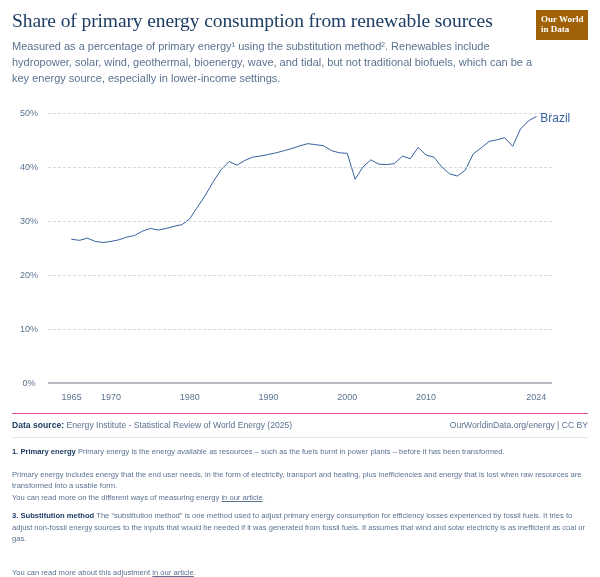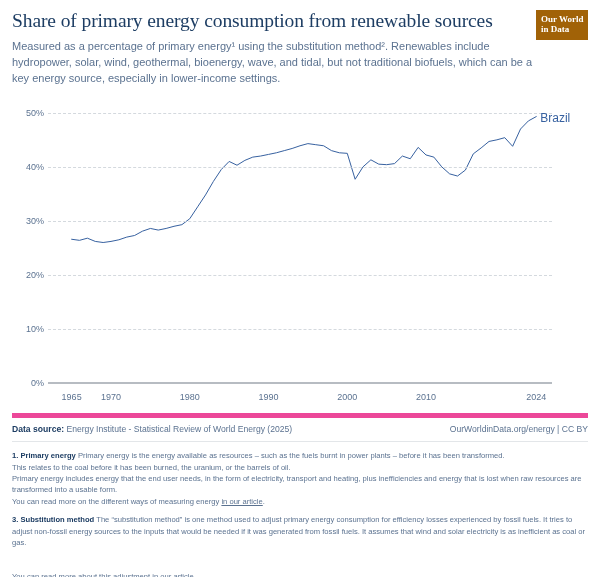--- a/index.html
+++ b/index.html
@@ -76,21 +76,21 @@
     border-top: 1px dashed #d4d9de;
     height: 0;
   }
   .gridline.zero {
     border-top: 1px solid #b7bcc2;
   }
   .ytick {
     position: absolute;
     left: -34px;
     width: 30px;
-    text-align: right;
+    text-align: center;
     font-size: 9px;
     color: #5b7290;
     transform: translateY(-50%);
   }
   .xtick {
     position: absolute;
     bottom: -19px;
     font-size: 9px;
     color: #5b7290;
     transform: translateX(-50%);
@@ -118,21 +118,21 @@
     height: 100%;
     overflow: visible;
   }
   .source-row {
     margin-top: 4px;
     display: flex;
     justify-content: space-between;
     align-items: baseline;
     font-size: 8.6px;
     color: #5b7290;
-    border-top: 5px solid #ec4899;
+    border-top: 1px solid #ec4899;
     padding-top: 6px;
   }
   .source-row .left b {
     color: #1d3d63;
     font-weight: bold;
   }
   .source-row .right {
     color: #5b7290;
   }
   .notes {
@@ -202,21 +202,21 @@
       <b>Data source:</b>
       <span>Energy Institute - Statistical Review of World Energy (2025)</span>
     </div>
     <div class="right">OurWorldinData.org/energy | CC BY</div>
   </div>
 
   <div class="notes">
     <p>
       <b>1. Primary energy</b>
       <span>Primary energy is the energy available as resources – such as the fuels burnt in power plants – before it has been transformed.</span><br>
-      <span>This relates to the coal before it has been burned, the uranium, or the barrels of oil.</span><br>
+      <br>
       <span>Primary energy includes energy that the end user needs, in the form of electricity, transport and heating, plus inefficiencies and energy that is lost when raw resources are transformed into a usable form.</span><br>
       <span>You can read more on the different ways of measuring energy </span><a href="#">in our article</a><span>.</span>
     </p>
     <p>
       <b>3. Substitution method</b>
       <span>The “substitution method” is one method used to adjust primary energy consumption for efficiency losses experienced by fossil fuels. It tries to adjust non-fossil energy sources to the inputs that would be needed if it was generated from fossil fuels. It assumes that wind and solar electricity is as inefficient as coal or gas.</span><br>
       <br>
       <br>
       <span>You can read more about this adjustment </span><a href="#">in our article</a><span>.</span>
     </p>

